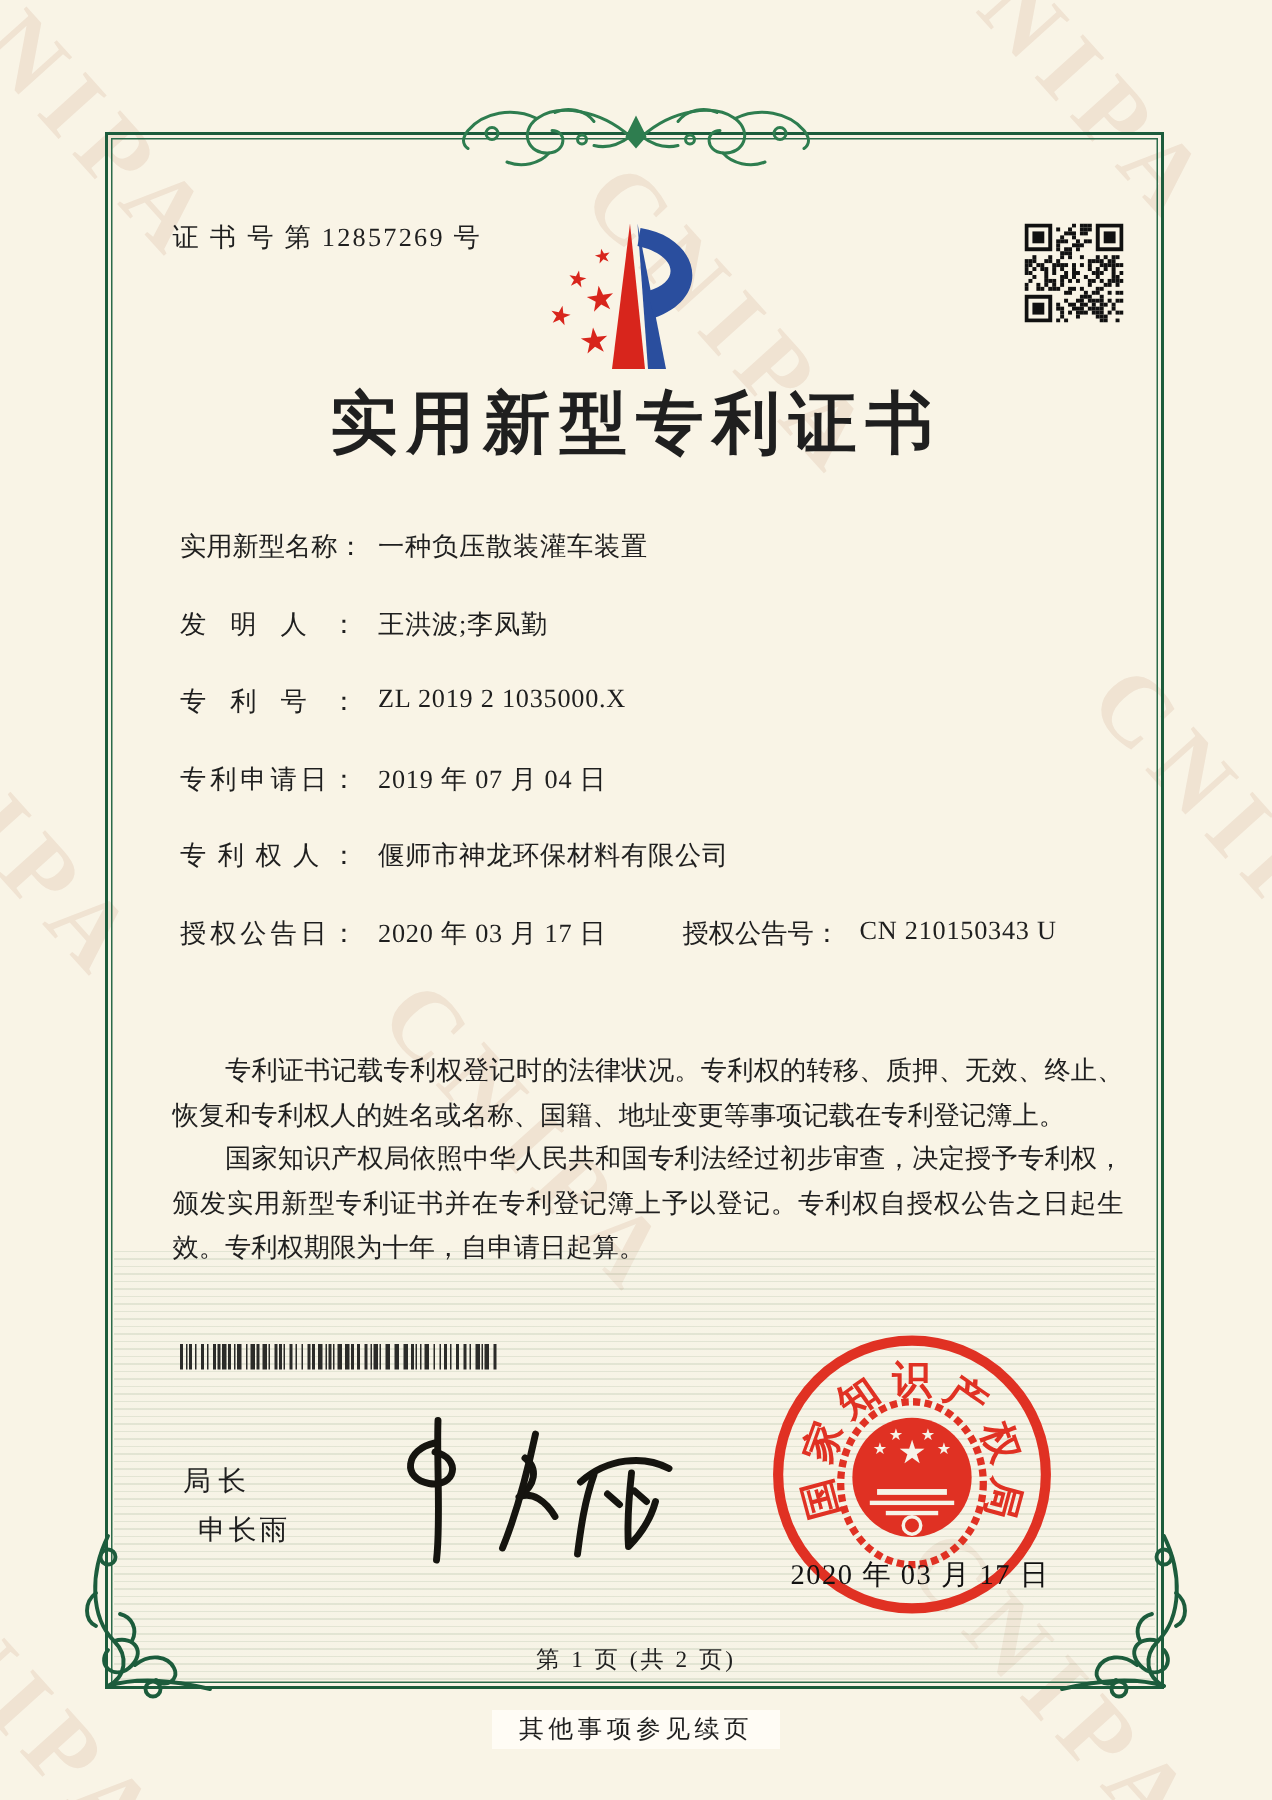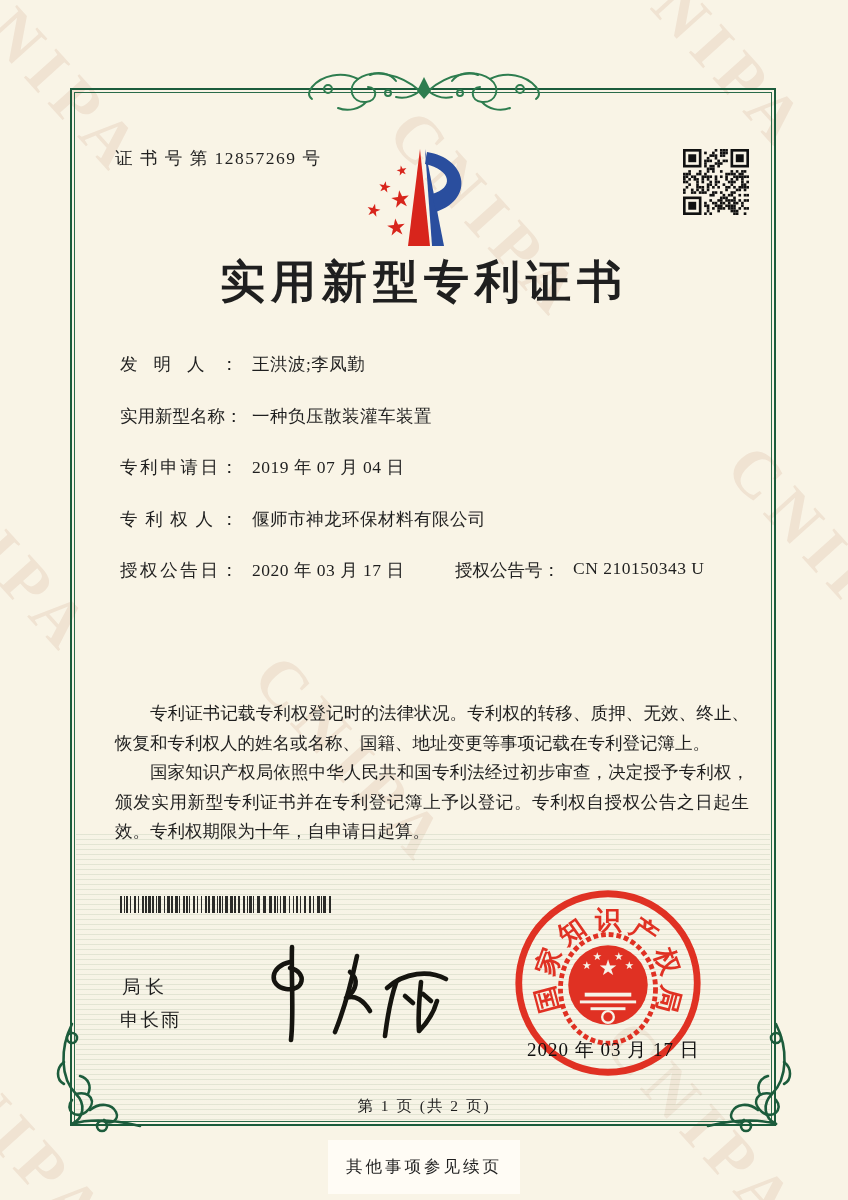--- a/index.html
+++ b/index.html
@@ -60,39 +60,39 @@
   .body-text{
     position:absolute;left:115px;top:699px;width:634px;z-index:5;
     font-size:17.5px;line-height:29.5px;text-align:justify;
   }
   .body-text p{margin:0;text-indent:2em;}
   
   .barcode{position:absolute;left:120px;top:896px;width:220px;height:17px;z-index:5;font-size:0;}
   .barcode i{display:inline-block;height:17px;background:#2b2b28;}
   
   .sig-title{position:absolute;left:122px;top:974px;font-size:18.5px;letter-spacing:5px;z-index:5;}
-  .sig-name{position:absolute;left:120px;top:1007px;font-size:18.5px;letter-spacing:2px;z-index:5;}
+  .sig-name{position:absolute;left:132px;top:1007px;font-size:18.5px;letter-spacing:2px;z-index:5;}
   .sig-script{position:absolute;left:238px;top:944px;z-index:5;}
   
   .seal{position:absolute;left:511px;top:886px;width:194px;height:194px;z-index:6;opacity:0.96;}
   .seal-date{
     position:absolute;left:527px;top:1037px;width:172px;text-align:center;
     font-size:19px;letter-spacing:1px;color:#111;z-index:7;white-space:nowrap;
   }
   
   .page-info{
     position:absolute;left:0;top:1096px;width:848px;text-align:center;
     font-size:15.5px;letter-spacing:2px;z-index:5;
   }
   .footer-note{
     position:absolute;left:0;top:1140px;width:848px;text-align:center;z-index:5;
   }
   .footer-note span{
     display:inline-block;background:rgba(255,253,246,0.9);
-    padding:16px 18px;font-size:16.5px;letter-spacing:3px;
+    padding:2px 18px;font-size:16.5px;letter-spacing:3px;
   }
   .ornament-top{position:absolute;left:300px;top:63px;z-index:4;}
   .corner{position:absolute;z-index:4;}
   .corner.bl{left:50px;top:1022px;}
   .corner.br{right:50px;top:1022px;transform:scaleX(-1);}
 </style>
 </head>
 <body>
 
 <span class="wm" style="left:-10px;top:-50px;">CNIPA</span>
@@ -375,24 +375,27 @@
       <rect x="0" y="47.52" width="18.48" height="18.48" fill="#111"></rect>
       <rect x="2.64" y="50.160000000000004" width="13.200000000000001" height="13.200000000000001" fill="#f9f4e6"></rect>
       <rect x="5.28" y="52.800000000000004" width="7.92" height="7.92" fill="#111"></rect>
     </svg>
 </div>
 
 <div class="title">实用新型专利证书</div>
 
 <div class="fields">
   <div class="frow">
+    <span class="flabel">实用新型名称：</span><span class="fvalue">一种负压散装灌车装置</span>
+  </div>
+  <div class="frow">
     <span class="flabel">发明人：</span><span class="fvalue">王洪波;李凤勤</span>
   </div>
   <div class="frow">
-    <span class="flabel">实用新型名称：</span><span class="fvalue">一种负压散装灌车装置</span>
+    <span class="flabel">专利号：</span><span class="fvalue">ZL 2019 2 1035000.X</span>
   </div>
   <div class="frow">
     <span class="flabel">专利申请日：</span><span class="fvalue">2019 年 07 月 04 日</span>
   </div>
   <div class="frow">
     <span class="flabel">专利权人：</span><span class="fvalue">偃师市神龙环保材料有限公司</span>
   </div>
   <div class="frow">
     <span class="flabel">授权公告日：</span><span class="fvalue">2020 年 03 月 17 日</span>
     <span class="fgroup2">

